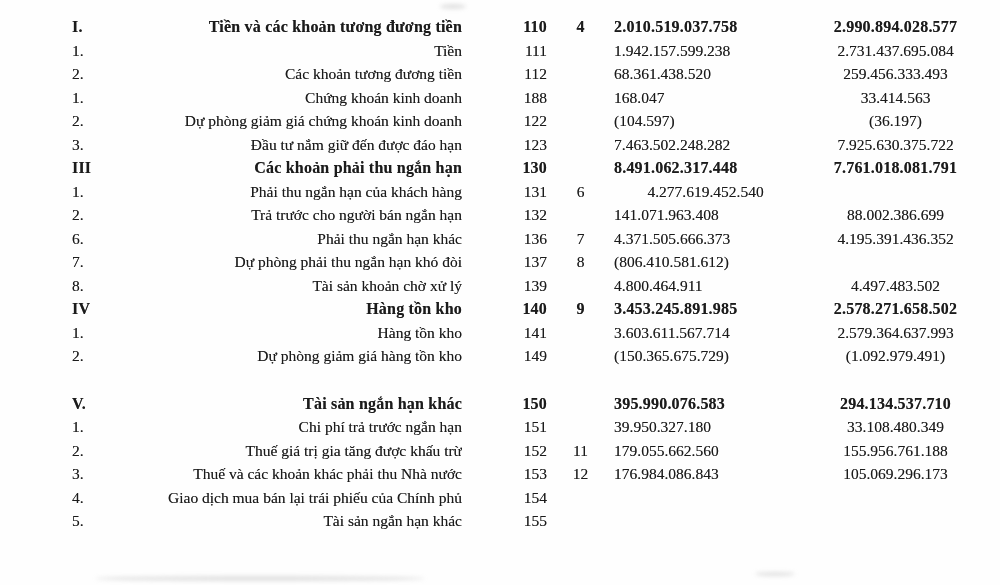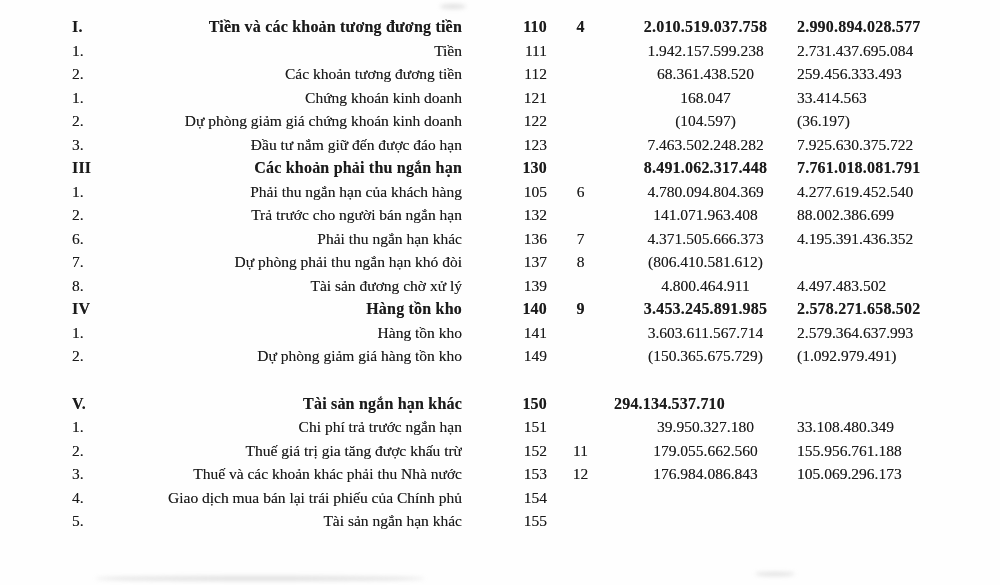--- a/index.html
+++ b/index.html
@@ -32,22 +32,22 @@
   .row.section {
     font-weight: 700;
     font-size: 16px;
     letter-spacing: 0.2px;
   }
   .row.gap { margin-top: 24px; }
   .c-num   { text-align: left; }
   .c-label { text-align: right; overflow: hidden; }
   .c-code  { text-align: right; }
   .c-note  { text-align: center; }
-  .c-cur   { text-align: center; }
-  .c-pri   { text-align: left; }
+  .c-cur   { text-align: left; }
+  .c-pri   { text-align: center; }
   
   .artifact {
     position: absolute;
     background: rgba(150,150,150,0.28);
     filter: blur(2px);
     border-radius: 50%;
   }
   .artifact-1 { left: 95px;  top: 576px; width: 330px; height: 5px; }
   .artifact-2 { left: 755px; top: 572px; width: 40px;  height: 4px; }
   .artifact-3 { left: 440px; top: 4px;   width: 26px;  height: 5px; }
@@ -81,21 +81,21 @@
     <span class="c-code">112</span>
     <span class="c-note"></span>
     <span class="c-cur">68.361.438.520</span>
     <span class="c-pri">259.456.333.493</span>
   </div>
 
 
   <div class="row">
     <span class="c-num">1.</span>
     <span class="c-label">Chứng khoán kinh doanh</span>
-    <span class="c-code">121</span>
+    <span class="c-code">188</span>
     <span class="c-note"></span>
     <span class="c-cur">168.047</span>
     <span class="c-pri">33.414.563</span>
   </div>
 
   <div class="row">
     <span class="c-num">2.</span>
     <span class="c-label">Dự phòng giảm giá chứng khoán kinh doanh</span>
     <span class="c-code">122</span>
     <span class="c-note"></span>
@@ -117,23 +117,22 @@
     <span class="c-label">Các khoản phải thu ngắn hạn</span>
     <span class="c-code">130</span>
     <span class="c-note"></span>
     <span class="c-cur">8.491.062.317.448</span>
     <span class="c-pri">7.761.018.081.791</span>
   </div>
 
   <div class="row">
     <span class="c-num">1.</span>
     <span class="c-label">Phải thu ngắn hạn của khách hàng</span>
-    <span class="c-code">105</span>
+    <span class="c-code">131</span>
     <span class="c-note">6</span>
-    <span class="c-cur">4.780.094.804.369</span>
     <span class="c-pri">4.277.619.452.540</span>
   </div>
 
   <div class="row">
     <span class="c-num">2.</span>
     <span class="c-label">Trả trước cho người bán ngắn hạn</span>
     <span class="c-code">132</span>
     <span class="c-note"></span>
     <span class="c-cur">141.071.963.408</span>
     <span class="c-pri">88.002.386.699</span>
@@ -151,21 +150,21 @@
   <div class="row">
     <span class="c-num">7.</span>
     <span class="c-label">Dự phòng phải thu ngắn hạn khó đòi</span>
     <span class="c-code">137</span>
     <span class="c-note">8</span>
     <span class="c-cur">(806.410.581.612)</span>
   </div>
 
   <div class="row">
     <span class="c-num">8.</span>
-    <span class="c-label">Tài sản đương chờ xử lý</span>
+    <span class="c-label">Tài sản khoản chờ xử lý</span>
     <span class="c-code">139</span>
     <span class="c-note"></span>
     <span class="c-cur">4.800.464.911</span>
     <span class="c-pri">4.497.483.502</span>
   </div>
 
   <div class="row section">
     <span class="c-num">IV</span>
     <span class="c-label">Hàng tồn kho</span>
     <span class="c-code">140</span>
@@ -190,20 +189,21 @@
     <span class="c-note"></span>
     <span class="c-cur">(150.365.675.729)</span>
     <span class="c-pri">(1.092.979.491)</span>
   </div>
 
   <div class="row section gap">
     <span class="c-num">V.</span>
     <span class="c-label">Tài sản ngắn hạn khác</span>
     <span class="c-code">150</span>
     <span class="c-note"></span>
+    <span class="c-cur">395.990.076.583</span>
     <span class="c-pri">294.134.537.710</span>
   </div>
 
   <div class="row">
     <span class="c-num">1.</span>
     <span class="c-label">Chi phí trả trước ngắn hạn</span>
     <span class="c-code">151</span>
     <span class="c-note"></span>
     <span class="c-cur">39.950.327.180</span>
     <span class="c-pri">33.108.480.349</span>

